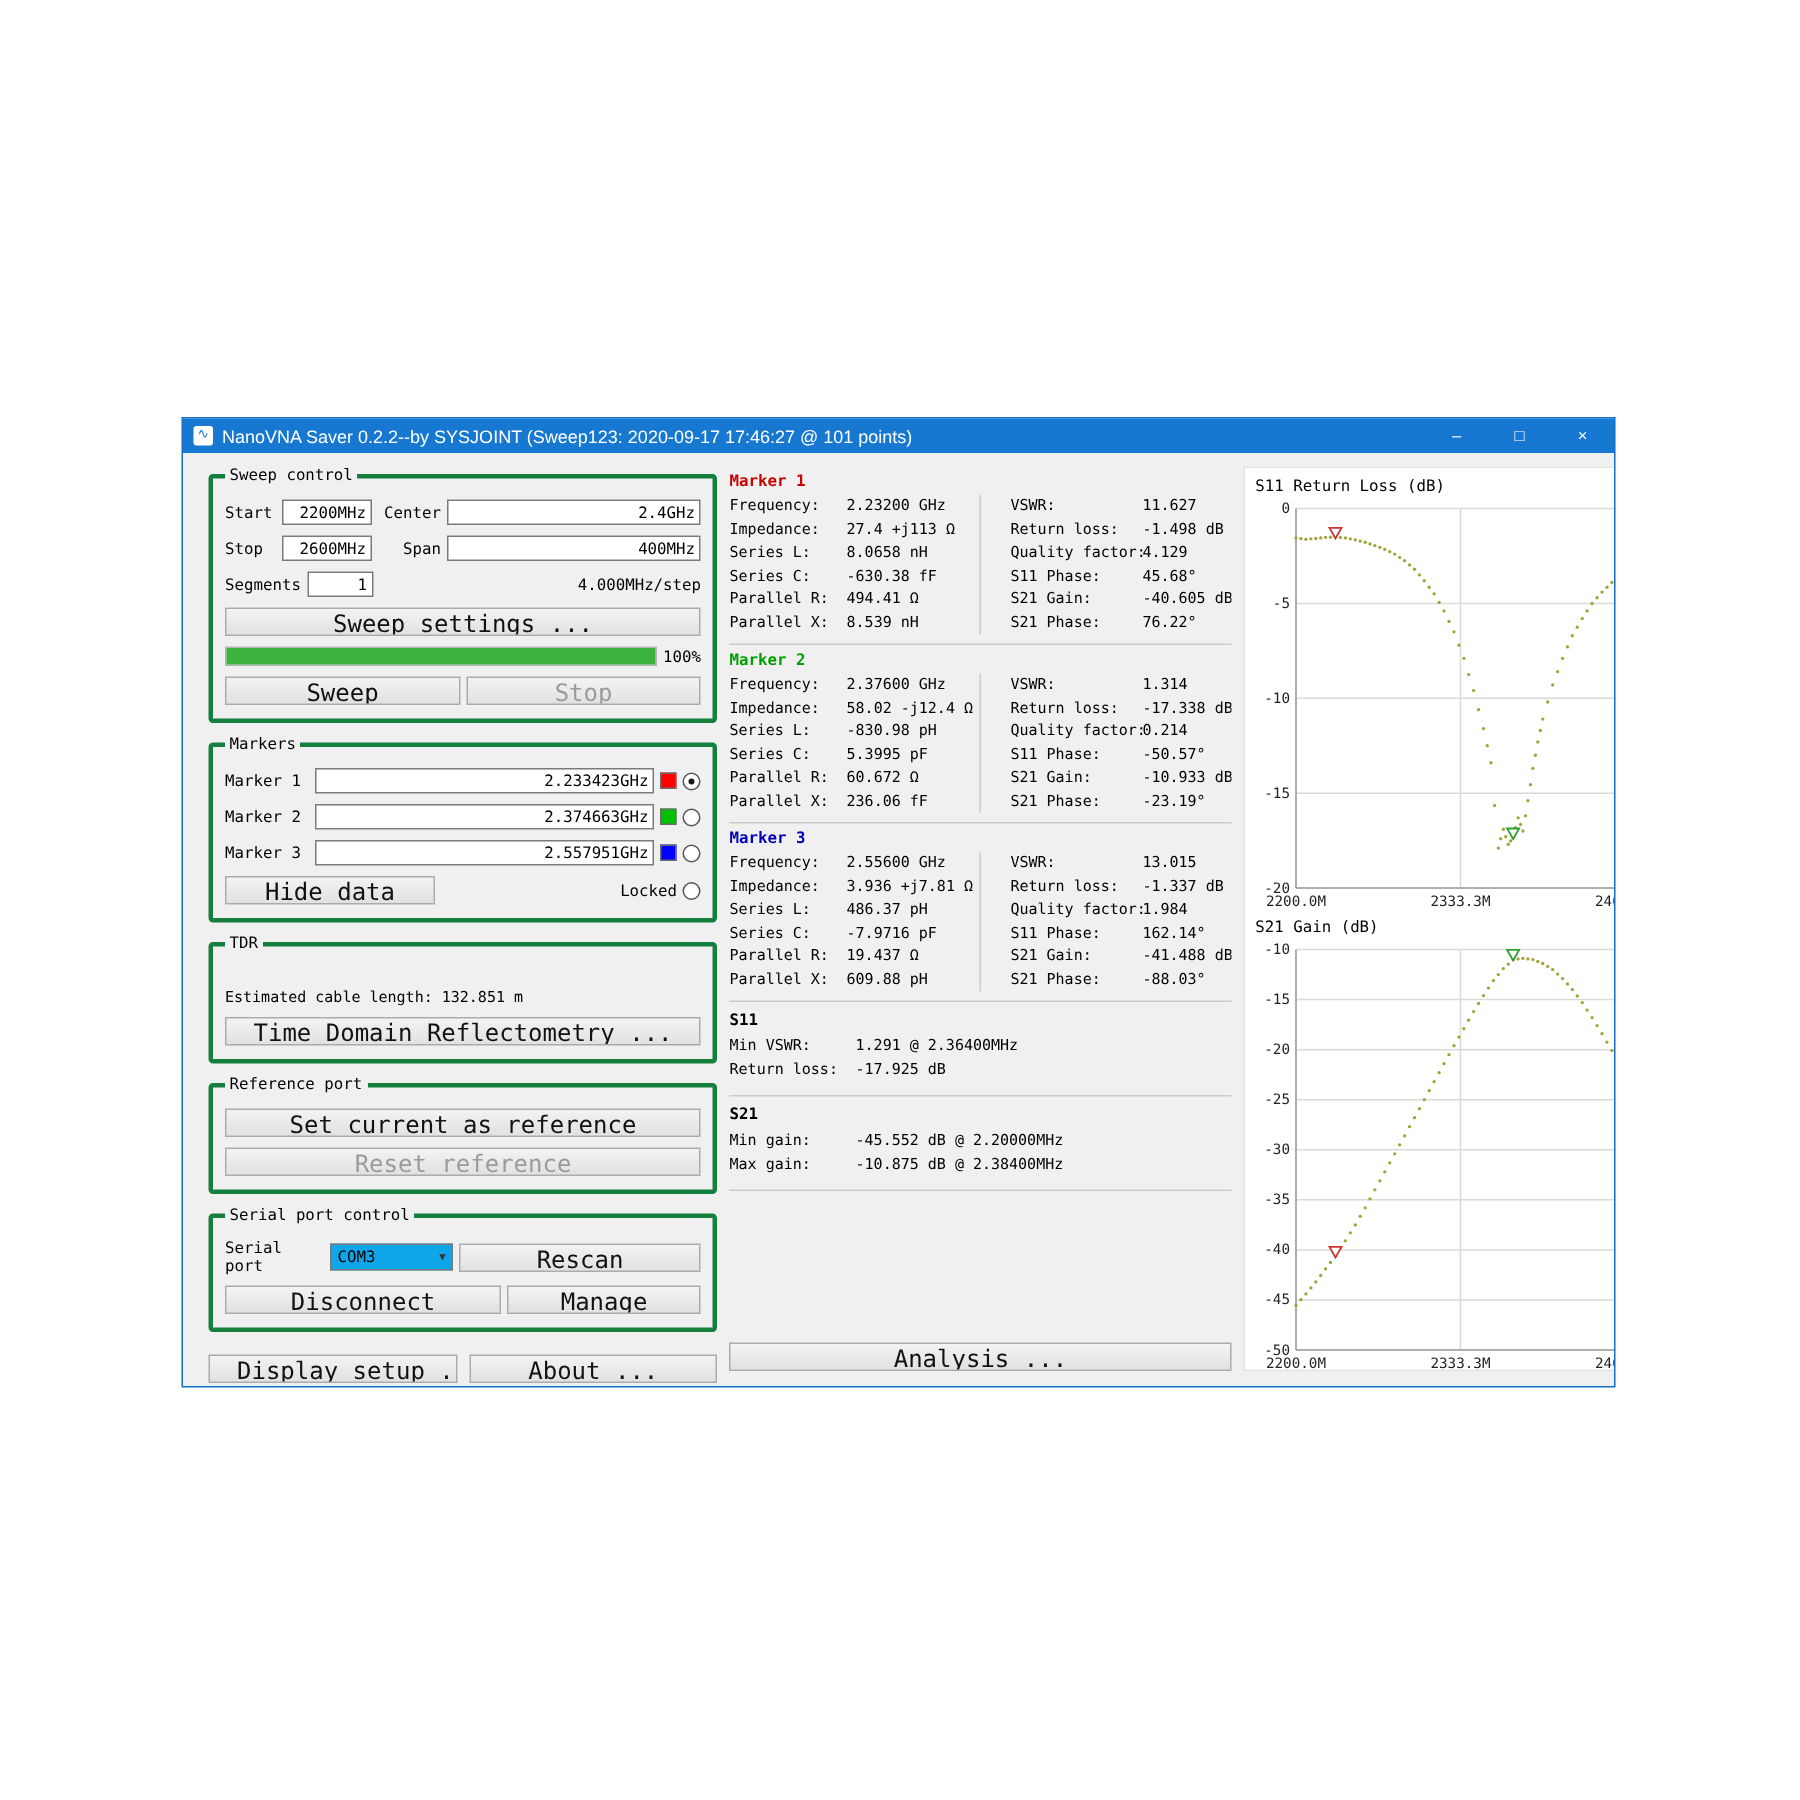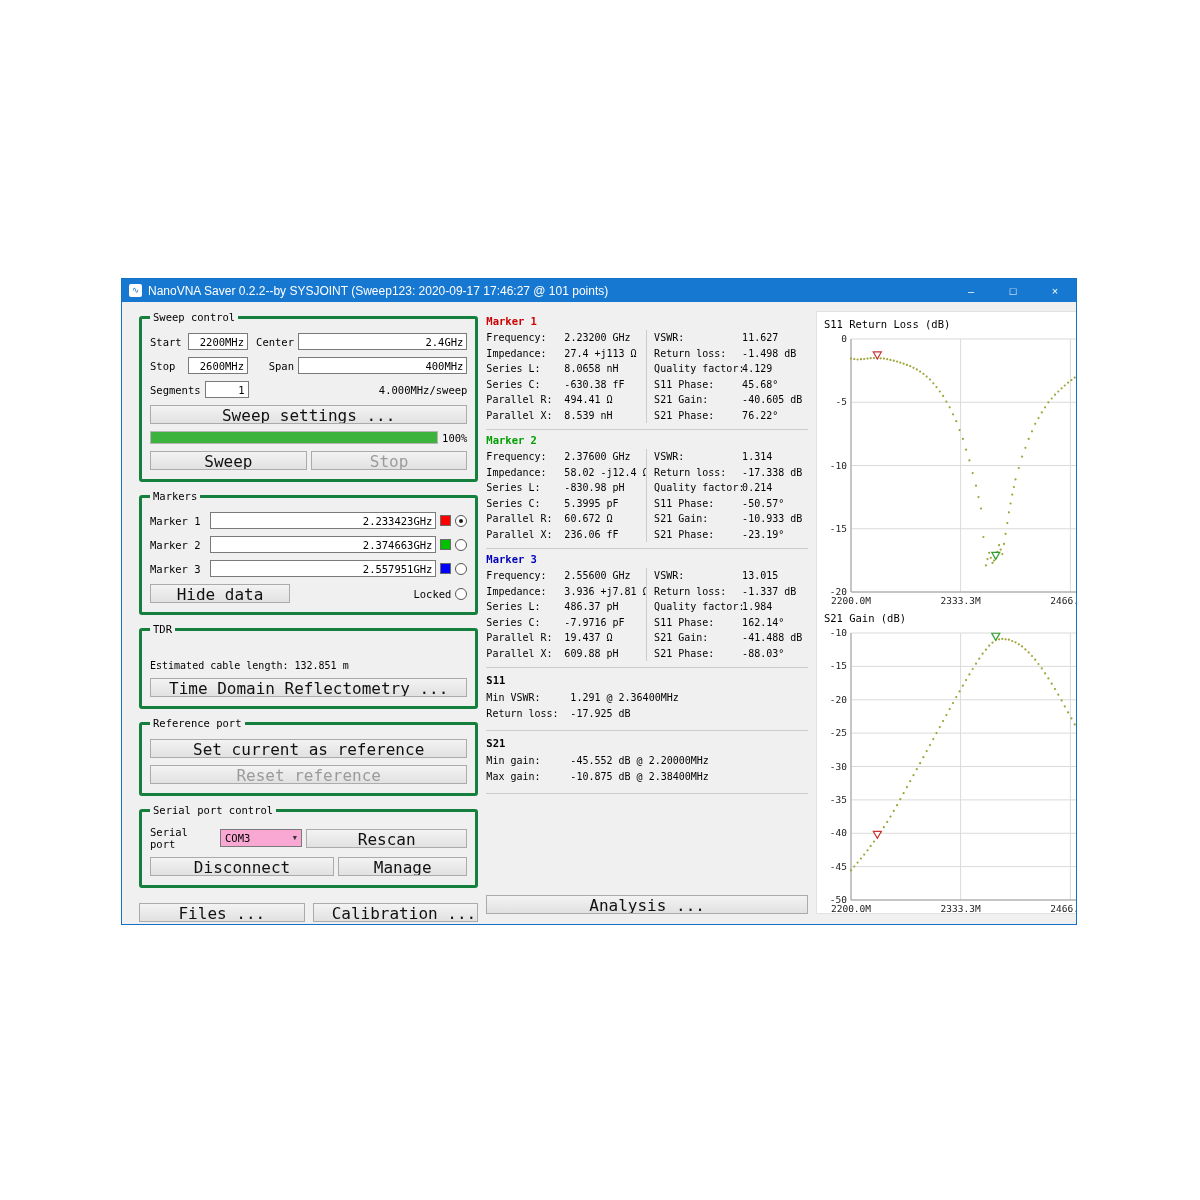--- a/index.html
+++ b/index.html
@@ -37,36 +37,36 @@
   .half{flex:1;}
   .progress{flex:1;height:13px;border:1px solid #b6b6b6;background:#e6e6e6;}
   .progress .fill{width:100%;height:100%;background:#3cb33c;}
   .ptext{flex:0 0 auto;}
   .swatch{width:11px;height:11px;border:1px solid #6a6a6a;display:inline-block;flex:0 0 auto;}
   .radio{width:12px;height:12px;border:1px solid #555;border-radius:50%;background:#fff;
          display:inline-block;position:relative;flex:0 0 auto;}
   .radio.checked::after{content:"";position:absolute;left:3px;top:3px;width:4px;height:4px;
          border-radius:50%;background:#1a1a1a;}
   .note{font-size:10px;margin-top:22px;white-space:nowrap;overflow:hidden;}
-  .combo{height:18px;background:#f9a8d4;border:1px solid #7a7a7a;display:flex;align-items:center;
+  .combo{height:18px;background:#0ea5e9;border:1px solid #7a7a7a;display:flex;align-items:center;
          font-size:10.5px;padding-left:4px;width:82px;flex:0 0 auto;}
   .combo .arrow{margin-left:auto;font-size:7px;color:#333;padding:0 4px;}
   .lspacer{flex:1;}
   .frow2{display:flex;gap:8px;margin-top:7px;}
   .frow2 .btn{flex:1;}
   
   .msection{border-bottom:1px solid #cccccc;padding:2px 0 6px;}
   .m-title{font-weight:bold;font-size:10.5px;margin:2px 0 3px;}
   .m-body{display:flex;}
   .m-col{width:50%;overflow:hidden;}
   .m-col.left{border-right:1px solid #cccccc;padding-right:3px;}
   .m-col.right{padding-left:7px;}
   .mrow{display:flex;line-height:15.5px;white-space:nowrap;}
   .mrows-left .ml{width:78px;flex:0 0 78px;}
-  .mrows-right .ml{width:88px;flex:0 0 88px;}
+  .mrows-right .ml{width:88px;flex:0 0 88px;margin-left:13px;}
   .ssection{border-bottom:1px solid #cccccc;padding:3px 0 8px;}
   .s-title{font-weight:bold;font-size:10.5px;margin:3px 0 4px;}
   .srow{display:flex;line-height:16px;white-space:nowrap;}
   .srow .sl{width:84px;flex:0 0 84px;}
   .mid-spacer{flex:1;}
   .col-mid .btn.full{margin-top:7px;}
   
   .chart-title{font-size:10.5px;margin:3px 0 1px 3px;}
   svg{display:block;}
 </style>
@@ -100,21 +100,21 @@
         </div>
         <div class="frow">
           <span class="flabel w34">Stop</span>
           <input class="tin" style="width: 60px;" value="2600MHz">
           <span class="flabel w42" style="text-align:right">Span</span>
           <input class="tin grow" value="400MHz" style="">
         </div>
         <div class="frow">
           <span class="flabel">Segments</span>
           <input class="tin" style="width: 44px;" value="1">
-          <span class="step-text">4.000MHz/sweep</span>
+          <span class="step-text">4.000MHz/step</span>
         </div>
         <div class="frow">
           <button class="btn full">Sweep settings ...</button>
         </div>
         <div class="frow">
           <span class="progress">
                 <span class="fill" style="display:block"></span>
               </span>
           <span class="ptext">100%</span>
         </div>
@@ -180,24 +180,20 @@
           </span>
           <button class="btn grow">Rescan</button>
         </div>
         <div class="frow">
           <button class="btn" style="flex:1.6">Disconnect</button>
           <button class="btn" style="flex:1">Manage</button>
         </div>
       </fieldset>
 
       <span class="lspacer"></span>
-      <div class="frow2">
-        <button class="btn">Files ...</button>
-        <button class="btn">Calibration ...</button>
-      </div>
       <div class="frow2">
         <button class="btn">Display setup ...</button>
         <button class="btn">About ...</button>
       </div>
     </div>
 
     <div class="col-mid">
 
       <div class="msection">
         <div class="m-title" style="color: rgb(204, 0, 0);">Marker 1</div>

